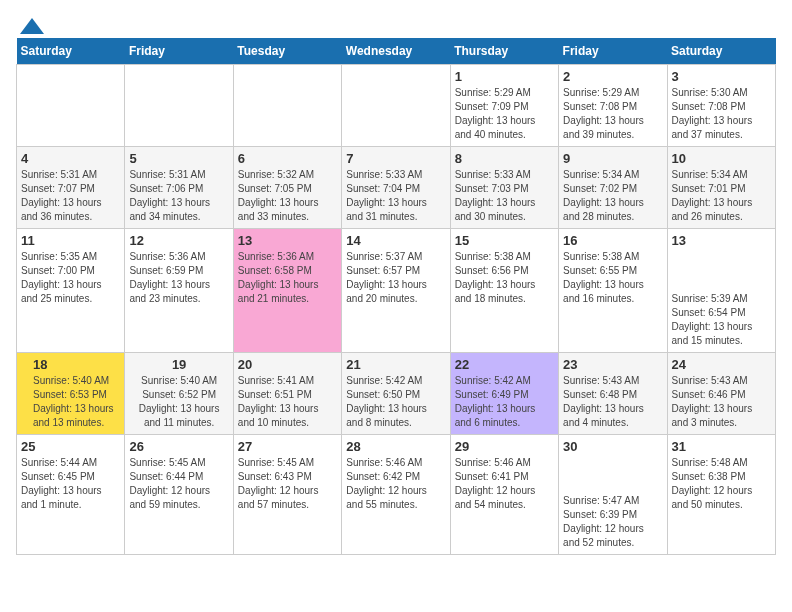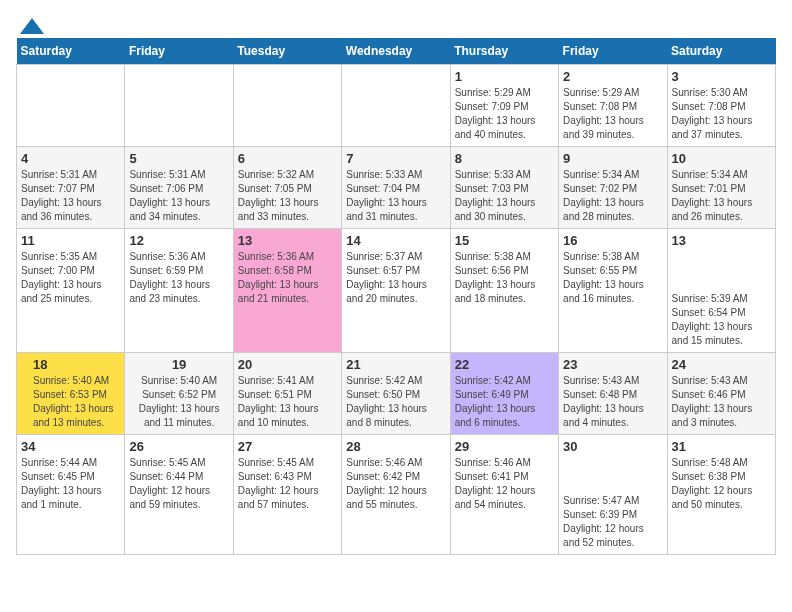--- a/index.html
+++ b/index.html
@@ -289,21 +289,21 @@
         <td style="background-color: rgb(245, 245, 245);">
           <span class="day-number">24</span>
           <div class="day-info" style="white-space: pre-line;">Sunrise: 5:43 AM
 Sunset: 6:46 PM
 Daylight: 13 hours
 and 3 minutes.</div>
         </td>
       </tr>
       <tr>
         <td style="background-color: rgb(255, 255, 255);">
-          <span class="day-number">34</span>
+          <span class="day-number">25</span>
           <div class="day-info" style="white-space: pre-line;">Sunrise: 5:44 AM
 Sunset: 6:45 PM
 Daylight: 13 hours
 and 1 minute.</div>
         </td>
         <td style="background-color: rgb(255, 255, 255);">
           <span class="day-number">26</span>
           <div class="day-info" style="white-space: pre-line;">Sunrise: 5:45 AM
 Sunset: 6:44 PM
 Daylight: 12 hours

